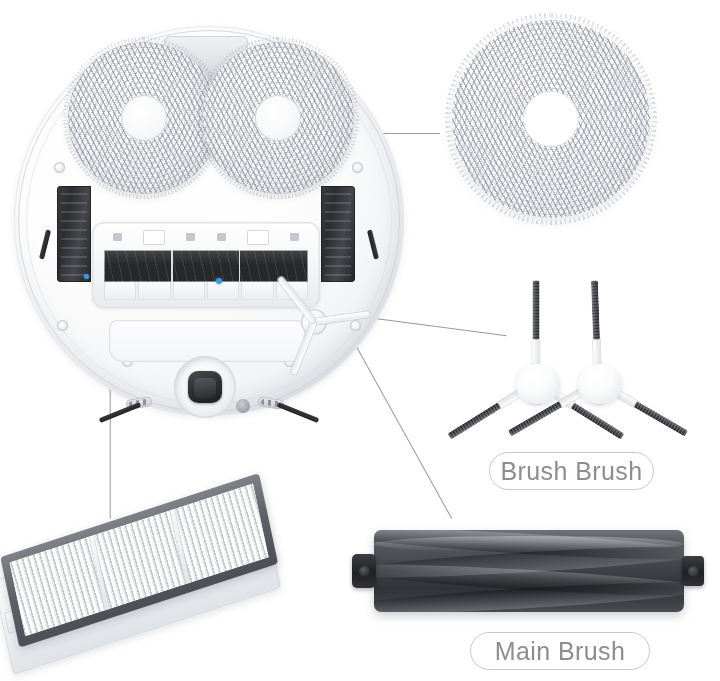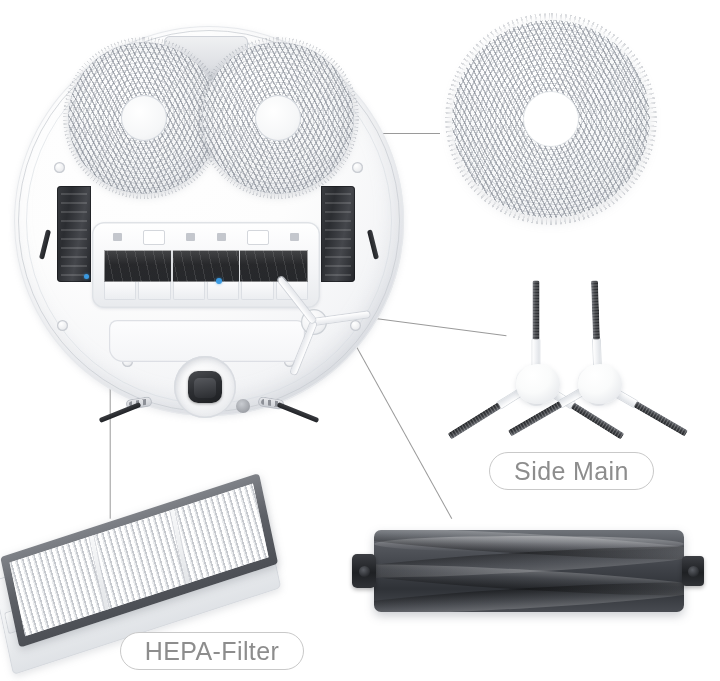--- a/index.html
+++ b/index.html
@@ -621,47 +621,47 @@
       <div class="stem"></div>
       <div class="bristle"></div>
     </div>
     <div class="sbrush-lobe" style="left:-20px; top:-14px;"></div>
     <div class="sbrush-lobe" style="left:-3px; top:-14px;"></div>
     <div class="sbrush-lobe" style="left:-12px; top:0px;"></div>
     <div class="sbrush-hub"></div>
   </div>
 
   <div class="pill" style="left:489px; top:452px; width:165px; height:38px;">
-    <span>Side Main</span>
+    <span>Brush Brush</span>
   </div>
 
   <div id="hepa">
     <div class="hepa-rot">
       <div class="hepa-tray">
         <div class="hepa-tab" style="left:4px; top:34px;"></div>
       </div>
       <div class="hepa-frame">
         <div class="hepa-media">
           <div class="hepa-sep" style="left:33%;"></div>
           <div class="hepa-sep" style="left:66%;"></div>
         </div>
       </div>
     </div>
   </div>
 
-  <div class="pill" style="left:120px; top:632px; width:184px; height:38px;">
-    <span>HEPA-Filter</span>
-  </div>
 
   <div id="mainbrush">
     <div class="mb-body">
       <div class="mb-sheen"></div>
       <div class="mb-fin" style="top:4px; transform: rotate(3.4deg);"></div>
       <div class="mb-fin d2" style="top:22px; transform: rotate(-3.4deg);"></div>
       <div class="mb-fin" style="top:40px; transform: rotate(3.4deg);"></div>
       <div class="mb-fin d2" style="top:58px; transform: rotate(-3.4deg);"></div>
     </div>
     <div class="mb-cap left"></div>
     <div class="mb-cap right"></div>
   </div>
 
+  <div class="pill" style="left:470px; top:632px; width:180px; height:38px;">
+    <span>Main Brush</span>
+  </div>
 
 </div>
 
 </body></html>

